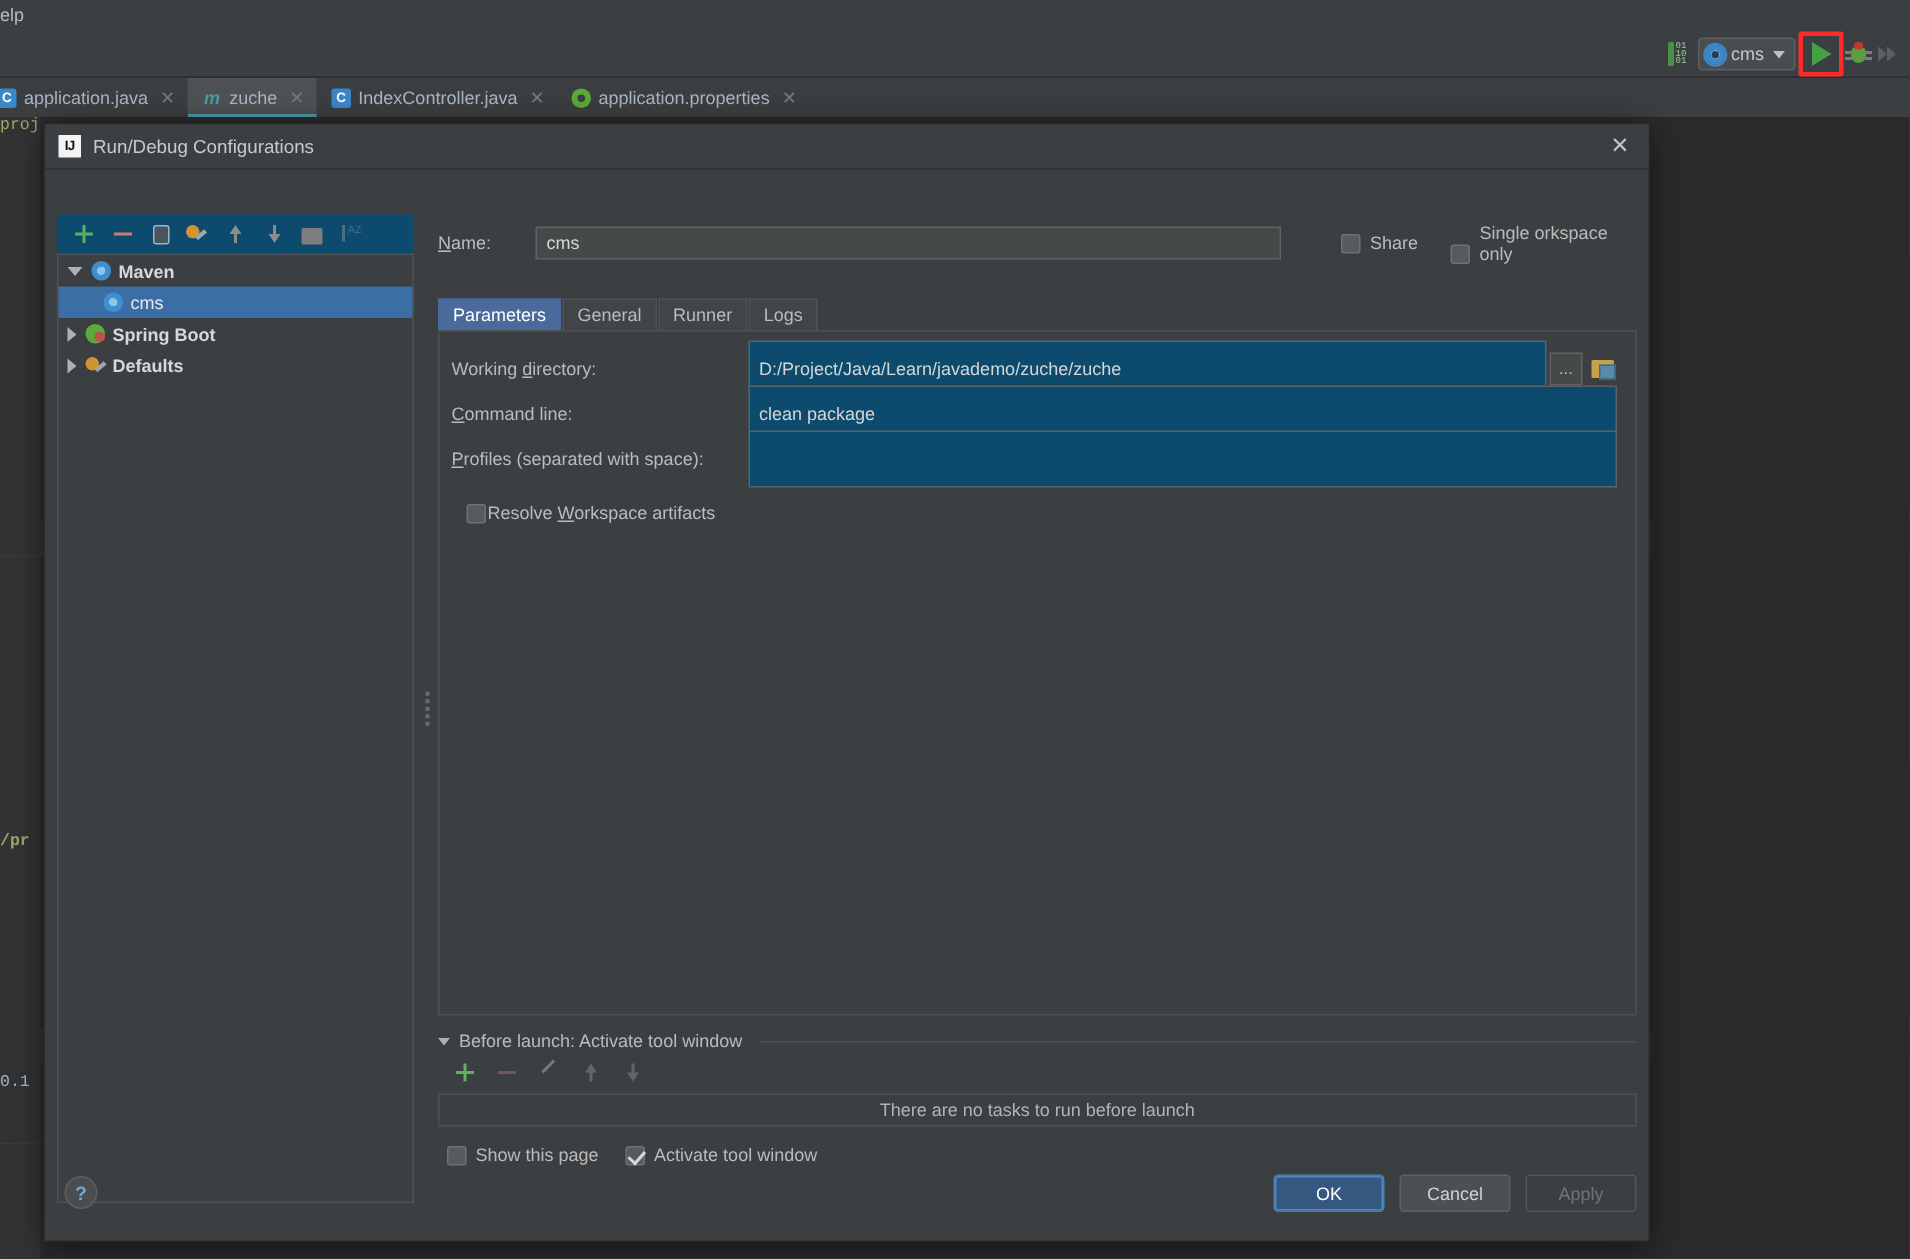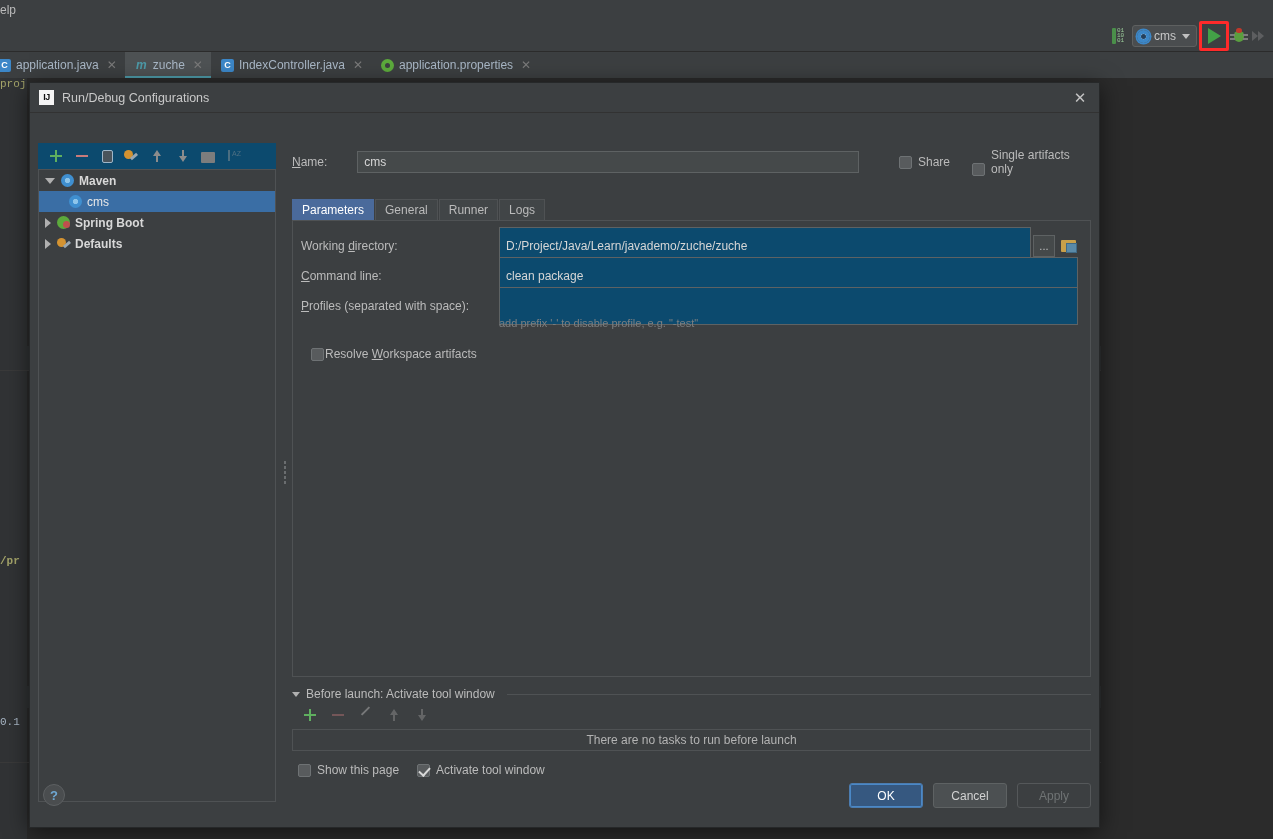--- a/index.html
+++ b/index.html
@@ -386,21 +386,21 @@
         <div class="name-row">
           <span class="lbl"><u>N</u>ame:</span>
           <input class="name-input" type="text" value="cms" style="">
           <span class="right-checks">
             <span class="cb-row">
               <span class="cbox"></span>
               <span>Share</span>
             </span>
             <span class="cb-row">
               <span class="cbox"></span>
-              <span>Single artifacts only</span>
+              <span>Single orkspace only</span>
             </span>
           </span>
         </div>
 
         <div class="tabs-row">
           <div class="ctab active">
             <span>Parameters</span>
           </div>
           <div class="ctab">
             <span>General</span>
@@ -427,21 +427,20 @@
           <div class="frow">
             <span class="flabel"><u>C</u>ommand line:</span>
             <input class="finput full" type="text" value="clean package" style="">
           </div>
 
           <div class="frow" style="margin-bottom:2px;">
             <span class="flabel"><u>P</u>rofiles (separated with space):</span>
             <input class="finput full" type="text" value="" style="">
           </div>
 
-          <div class="hint">add prefix '-' to disable profile, e.g. "-test"</div>
 
           <div class="cb-line">
             <span class="cbox"></span>
             <span>Resolve <u>W</u>orkspace artifacts</span>
           </div>
 
         </div>
 
         <div class="before-launch">
           <div class="bl-header">

